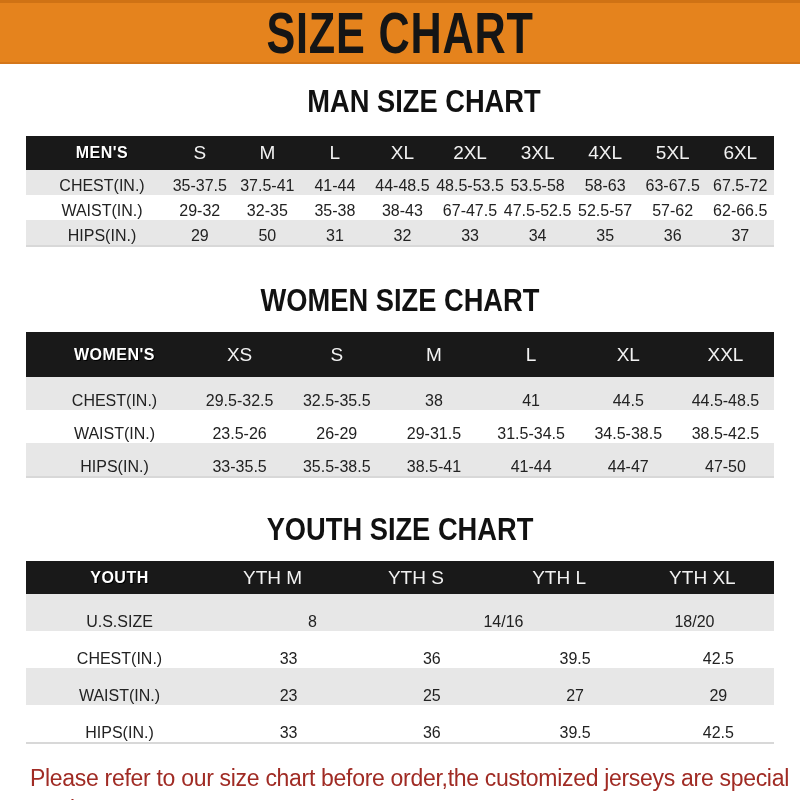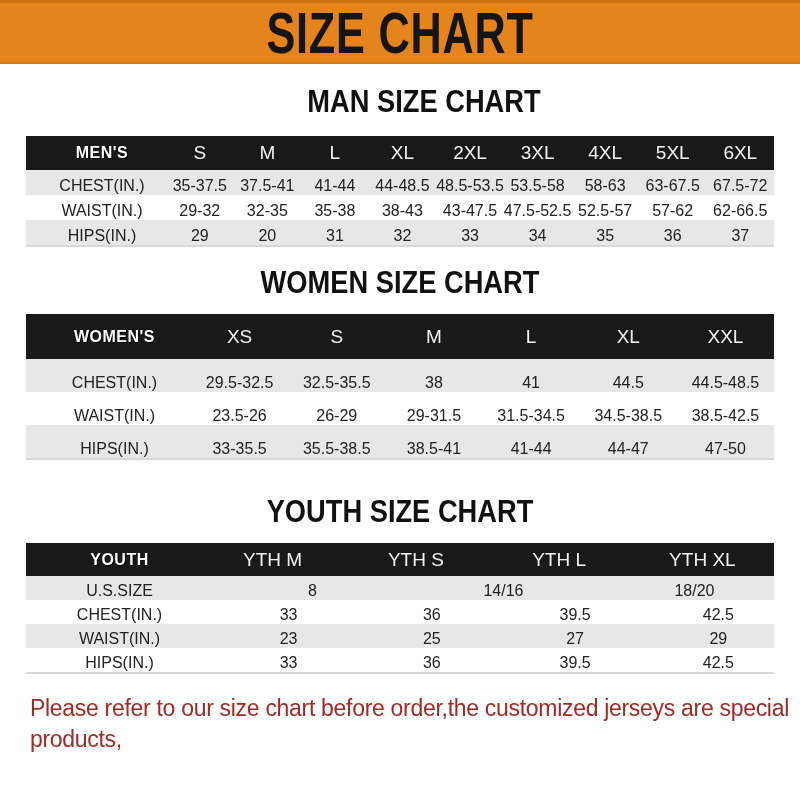--- a/index.html
+++ b/index.html
@@ -42,21 +42,21 @@
     margin: 0;
     text-align: center;
     font-size: 31px;
     font-weight: bold;
     color: #111111;
     letter-spacing: 0px;
     transform: scaleX(0.88);
     white-space: nowrap;
   }
   .heading-wrap-men   { margin-top: 20px; padding-left: 48px; }
-  .heading-wrap-women { margin-top: 18px; }
+  .heading-wrap-women { margin-top: 36px; }
   .heading-wrap-youth { margin-top: 34px; }
 
   
   .size-table {
     width: 748px;
     margin: 0 auto;
     border-bottom: 2px solid #d8d8d8;
   }
   .table-wrap-men   { margin-top: 16px; }
   .table-wrap-women { margin-top: 13px; border-radius: 13px; }
@@ -107,21 +107,21 @@
   
   .size-table[data-table="0"] .thead { height: 34px; }
   .size-table[data-table="0"] .trow  { height: 25px; }
   .size-table[data-table="0"] .tlabel { width: 140px; }
 
   .size-table[data-table="1"] .thead { height: 45px; }
   .size-table[data-table="1"] .trow  { height: 33px; }
   .size-table[data-table="1"] .tlabel { width: 165px; }
 
   .size-table[data-table="2"] .thead { height: 33px; }
-  .size-table[data-table="2"] .trow  { height: 24px; gap: 32px; }
+  .size-table[data-table="2"] .trow  { height: 37px; gap: 32px; }
   .size-table[data-table="2"] .tlabel { width: 175px; }
 
   
   .footer {
     margin: 19px 0 0 30px;
     color: #A02B24;
     font-size: 23px;
     line-height: 31px;
     letter-spacing: -0.3px;
   }
@@ -163,30 +163,30 @@
           <div class="tcell">58-63</div>
           <div class="tcell">63-67.5</div>
           <div class="tcell">67.5-72</div>
         </div>
         <div class="trow">
           <div class="tlabel">WAIST(IN.)</div>
           <div class="tcell">29-32</div>
           <div class="tcell">32-35</div>
           <div class="tcell">35-38</div>
           <div class="tcell">38-43</div>
-          <div class="tcell">43-47.5</div>
+          <div class="tcell">67-47.5</div>
           <div class="tcell">47.5-52.5</div>
           <div class="tcell">52.5-57</div>
           <div class="tcell">57-62</div>
           <div class="tcell">62-66.5</div>
         </div>
         <div class="trow alt">
           <div class="tlabel">HIPS(IN.)</div>
           <div class="tcell">29</div>
-          <div class="tcell">20</div>
+          <div class="tcell">50</div>
           <div class="tcell">31</div>
           <div class="tcell">32</div>
           <div class="tcell">33</div>
           <div class="tcell">34</div>
           <div class="tcell">35</div>
           <div class="tcell">36</div>
           <div class="tcell">37</div>
         </div>
       </div>
   </div>

